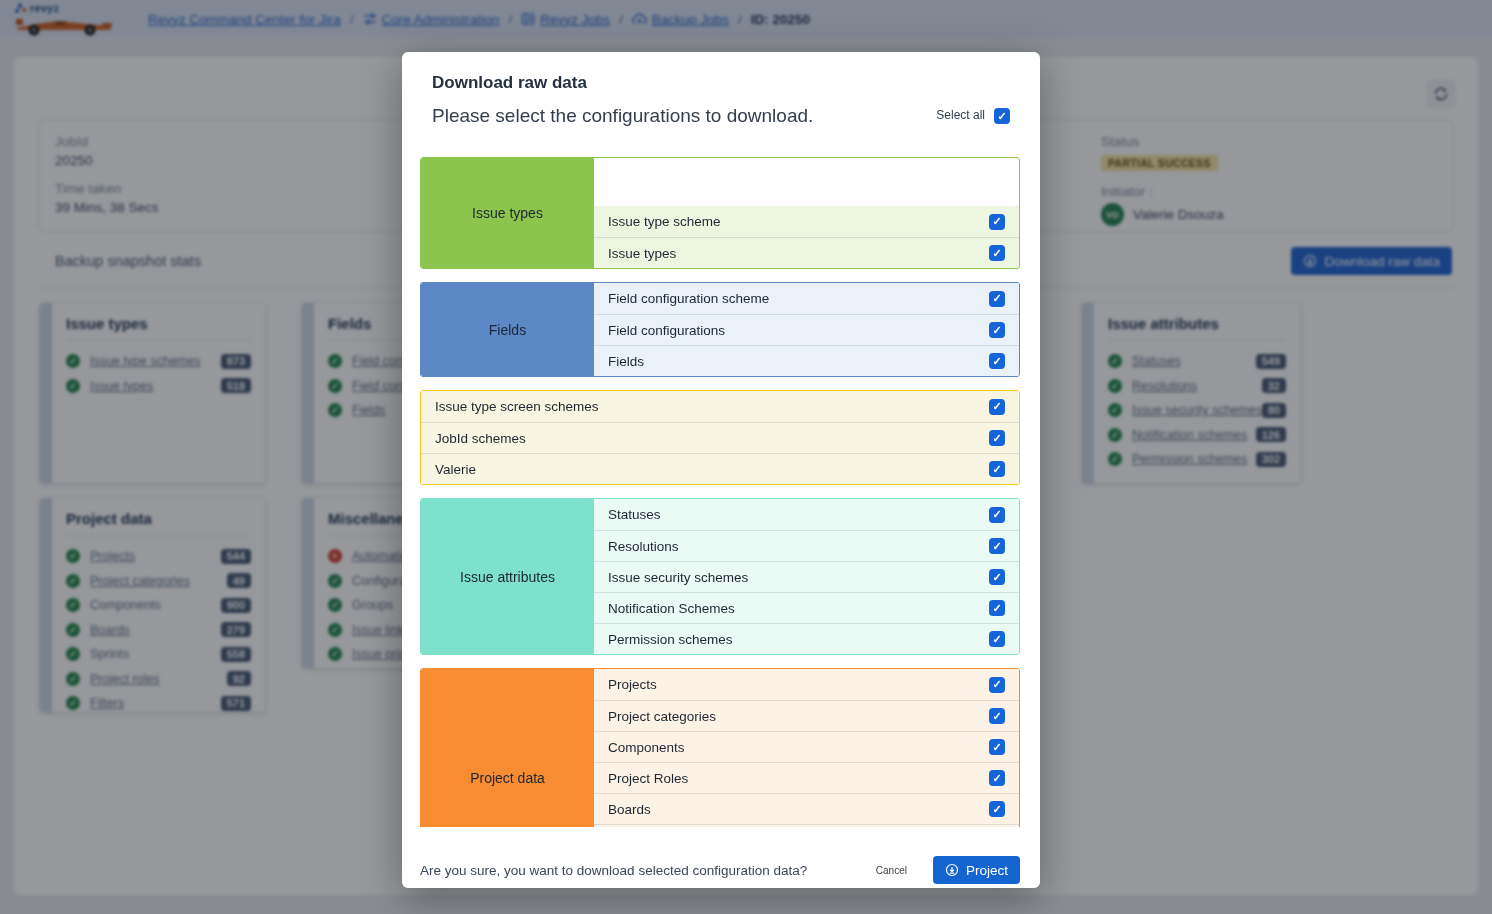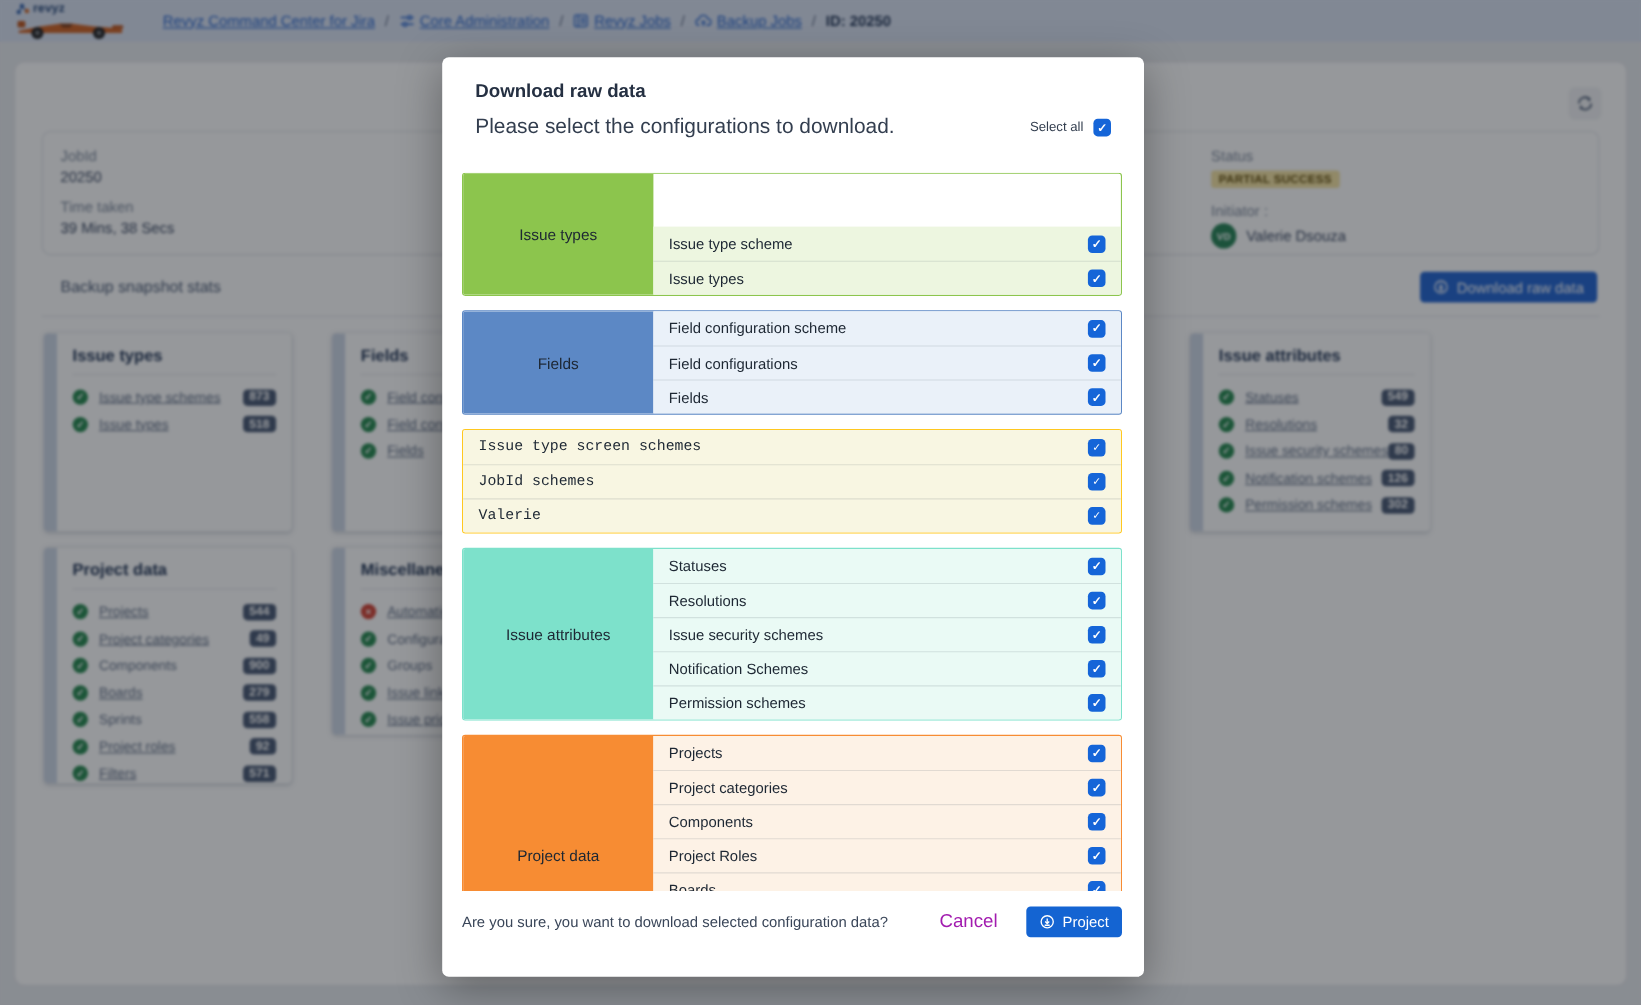--- a/index.html
+++ b/index.html
@@ -81,23 +81,23 @@
   .modal-body { margin-top:30px; padding:0 20px 0 18px; height:670px; overflow:hidden;
                 display:flex; flex-direction:column; gap:13px; }
   .group { display:flex; border:1px solid; border-radius:3px; overflow:hidden; flex:0 0 auto; }
   .group-label { width:173px; display:flex; align-items:center; justify-content:center;
                  font-size:14px; color:#1d2733; text-align:center; }
   .group-rows { flex:1; display:flex; flex-direction:column; }
   .group-row { display:flex; align-items:center; height:31px; padding:0 14px; font-size:13.5px;
                color:#1d2733; flex:0 0 auto; }
   .group-row + .group-row { border-top:1px solid rgba(100,110,120,.18); }
   .group-row .cbx { margin-left:auto; }
-  .modal-footer { margin-top:auto; display:flex; align-items:center; padding:14px 20px 36px 18px; }
+  .modal-footer { margin-top:auto; display:flex; align-items:center; padding:14px 20px 4px 18px; }
   .footer-question { font-size:13.5px; color:#3a4659; flex:1; }
-  .cancel-link { font-size:17px; color:#a21caf; margin-right:26px; cursor:pointer; }
+  .cancel-link { font-size:10px; color:#404040; margin-right:26px; cursor:pointer; }
   .dl-btn { height:28px; background:#1464d2; color:#fff; font-size:13.5px; border:none; border-radius:4px;
             padding:0 12px; display:flex; align-items:center; gap:7px; cursor:pointer; }
 </style>
 </head>
 <body>
 
 <header class="topbar">
   <div class="logo">
     <div class="logo-row">
       <svg width="13" height="13" viewBox="0 0 13 13">
@@ -360,21 +360,21 @@
             <span>Field configurations</span>
             <span class="cbx">✓</span>
           </div>
           <div class="group-row">
             <span>Fields</span>
             <span class="cbx">✓</span>
           </div>
         </div>
       </div>
       <div class="group" style="border-color: rgb(255, 200, 31);">
-        <div class="group-rows" style="background: rgb(248, 246, 226); font-family: Liberation Mono, monospace;">
+        <div class="group-rows" style="background: rgb(248, 246, 226);">
           <div class="group-row">
             <span>Issue type screen schemes</span>
             <span class="cbx">✓</span>
           </div>
           <div class="group-row">
             <span>JobId schemes</span>
             <span class="cbx">✓</span>
           </div>
           <div class="group-row">
             <span>Valerie</span>

